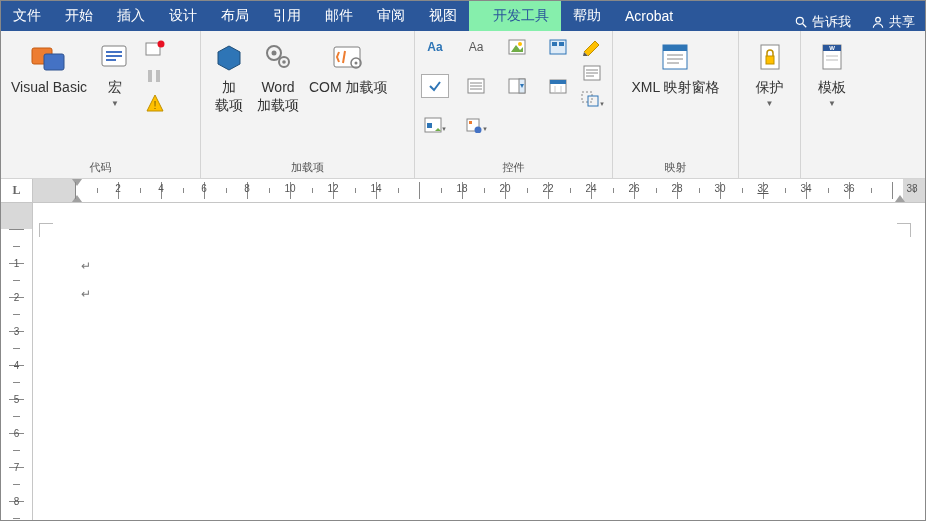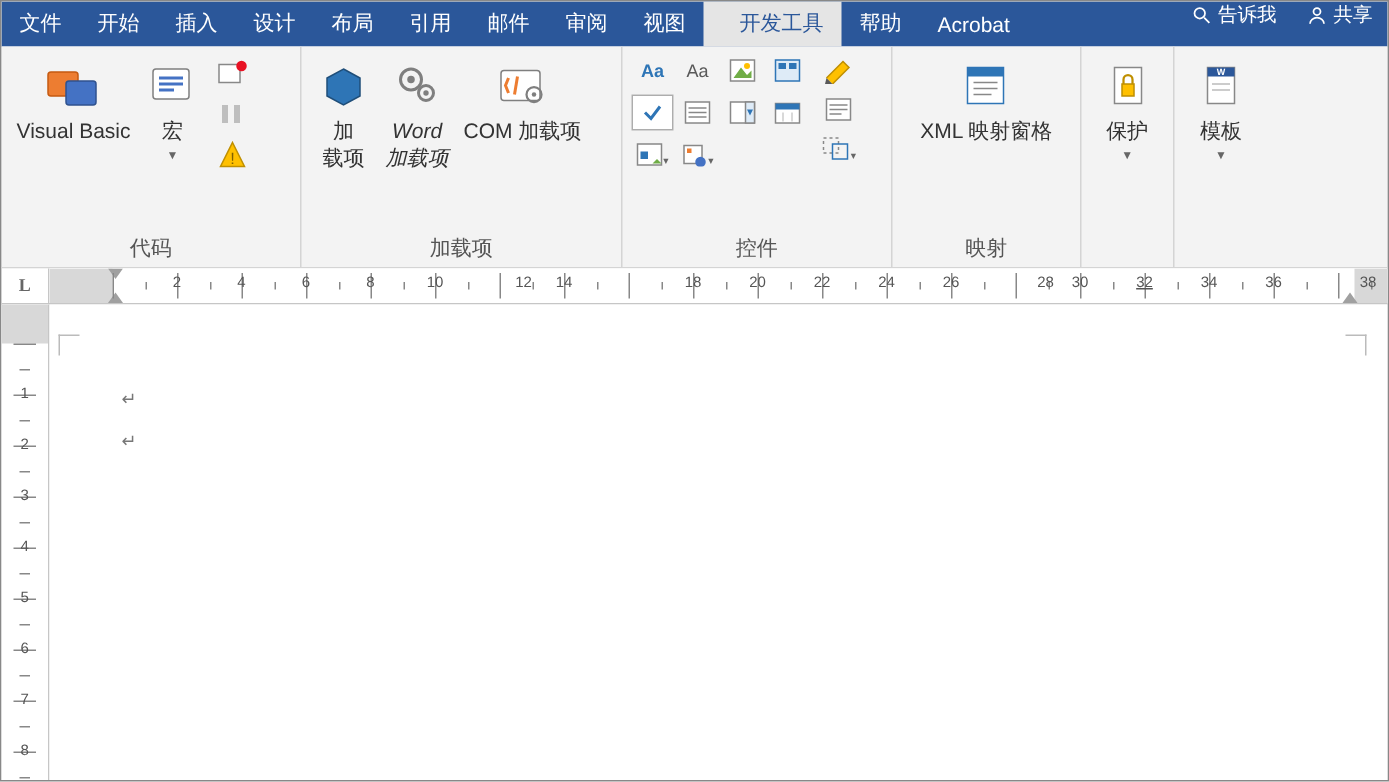--- a/index.html
+++ b/index.html
@@ -1,34 +1,34 @@
 <!DOCTYPE html>
 <html><head>
 <meta charset="utf-8">
 <style>
 * { margin: 0; padding: 0; box-sizing: border-box; }
 body { font-family: "Microsoft YaHei", "Segoe UI", sans-serif; font-size: 12px; background: #fff; overflow: hidden; width: 926px; height: 521px; border: 1px solid #888; }
 
 .tabs-bar { background: #2b579a; height: 30px; display: flex; align-items: stretch; color: #fff; }
 .tab { padding: 0 12px; display: flex; align-items: center; cursor: pointer; font-size: 14px; white-space: nowrap; }
-.tab.active { background: #e5e5e5; color: #2b579a; padding-left: 24px; }
-.tabs-right { margin-left: auto; display: flex; align-items: flex-start; }
+.tab.active { background: #86efac; color: #2b579a; padding-left: 24px; }
+.tabs-right { margin-left: auto; display: flex; align-items: flex-end; }
 .tell-me, .share { display: flex; align-items: center; gap: 4px; padding: 0 10px; font-size: 13px; }
 .ico { display: inline-block; vertical-align: middle; }
 
 .ribbon { background: #f3f3f3; border-bottom: 1px solid #d4d4d4; height: 148px; display: flex; }
 .group { display: flex; flex-direction: column; border-right: 1px solid #d4d4d4; }
 .group-body { flex: 1; display: flex; align-items: flex-start; padding: 4px 6px 0 6px; gap: 2px; }
-.group-title { text-align: center; font-size: 14px; color: #555; padding-bottom: 3px; }
+.group-title { text-align: center; font-size: 11px; color: #555; padding-bottom: 3px; }
 
 .big-btn { display: flex; flex-direction: column; align-items: center; justify-content: flex-start; width: auto; min-width: 44px; padding: 2px 4px; cursor: pointer; text-align: center; line-height: 1.25; font-size: 14px; color: #333; }
 .big-btn .icon-slot { height: 40px; display: flex; align-items: center; justify-content: center; margin-bottom: 2px; }
 .big-btn .drop { font-size: 8px; color: #666; margin-top: 2px; }
 
-.small-grid { display: grid; grid-template-columns: repeat(4, 28px); grid-auto-rows: 26px; gap: 2px; }
+.small-grid { display: grid; grid-template-columns: repeat(4, 28px); grid-auto-rows: 26px; gap: 13px; }
 .small-col { display: flex; flex-direction: column; gap: 2px; margin-left: 4px; }
 .sm { width: 28px; height: 24px; display: flex; align-items: center; justify-content: center; cursor: pointer; border: 1px solid transparent; }
 .sm.boxed { border: 1px solid #adadad; background: #fff; }
 
 .macro-col { display: flex; flex-direction: column; gap: 3px; padding-top: 2px; margin-left: 2px; }
 
 .ruler-h { height: 24px; background: #fff; border-bottom: 1px solid #c6c6c6; position: relative; display: flex; }
 .ruler-corner { width: 32px; height: 100%; border-right: 1px solid #c6c6c6; display:flex; align-items:center; justify-content:center; color:#666; font-weight:bold; font-family: serif;}
 .ruler-track { flex:1; position: relative; overflow: hidden; background:#fff; }
 .ruler-track .shade-left { position:absolute; left:0; top:0; bottom:0; width:42px; background:#d8d8d8; }
@@ -148,21 +148,21 @@
       </div>
       <div class="big-btn">
         <div class="icon-slot">
             <svg width="30" height="30">
               <circle cx="11" cy="11" r="7" fill="none" stroke="#7f7f7f" stroke-width="2"></circle>
               <circle cx="11" cy="11" r="2.5" fill="#7f7f7f"></circle>
               <circle cx="21" cy="20" r="5" fill="none" stroke="#7f7f7f" stroke-width="2"></circle>
               <circle cx="21" cy="20" r="1.8" fill="#7f7f7f"></circle>
             </svg>
           </div>
-        <span style="white-space:pre;font-style:italic;">Word
+        <span style="white-space:pre;">Word
 加载项</span>
       </div>
       <div class="big-btn">
         <div class="icon-slot">
             <svg width="34" height="30">
               <rect x="3" y="5" width="26" height="20" rx="2" fill="#fff" stroke="#7f7f7f"></rect>
               <polyline points="8,10 6,15 8,20" fill="none" stroke="#ed7d31" stroke-width="2"></polyline>
               <polyline points="14,9 12,21" fill="none" stroke="#ed7d31" stroke-width="2"></polyline>
               <circle cx="25" cy="21" r="5" fill="none" stroke="#7f7f7f" stroke-width="1.5"></circle>
               <circle cx="25" cy="21" r="1.5" fill="#7f7f7f"></circle>
@@ -377,29 +377,29 @@
       <div class="tick" style="left: 794.5px; top: 9px; bottom: 9px;"></div>
       <div class="tick major" style="left: 816px;"></div>
       <div class="tick" style="left: 837.5px; top: 9px; bottom: 9px;"></div>
       <div class="tick major" style="left: 859px;"></div>
       <div class="tick" style="left: 880.5px; top: 9px; bottom: 9px;"></div>
       <div class="tick-lbl" style="left: 85px;">2</div>
       <div class="tick-lbl" style="left: 128px;">4</div>
       <div class="tick-lbl" style="left: 171px;">6</div>
       <div class="tick-lbl" style="left: 214px;">8</div>
       <div class="tick-lbl" style="left: 257px;">10</div>
-      <div class="tick-lbl" style="left: 300px; margin-left: 16px;">12</div>
+      <div class="tick-lbl" style="left: 300px;">12</div>
       <div class="tick-lbl" style="left: 343px;">14</div>
       <div class="tick-lbl" style="left: 386px; margin-top: 26px;">16</div>
       <div class="tick-lbl" style="left: 429px;">18</div>
       <div class="tick-lbl" style="left: 472px;">20</div>
       <div class="tick-lbl" style="left: 515px;">22</div>
       <div class="tick-lbl" style="left: 558px;">24</div>
       <div class="tick-lbl" style="left: 601px;">26</div>
-      <div class="tick-lbl" style="left: 644px; margin-left: 20px;">28</div>
+      <div class="tick-lbl" style="left: 644px;">28</div>
       <div class="tick-lbl" style="left: 687px;">30</div>
       <div class="tick-lbl" style="left: 730px; text-decoration: underline;">32</div>
       <div class="tick-lbl" style="left: 773px;">34</div>
       <div class="tick-lbl" style="left: 816px;">36</div>
       <div class="tick-lbl" style="left: 859px; margin-left: 20px;">38</div>
     </div>
 </div>
 
 <div class="doc-area">
   <div class="ruler-v" id="vruler">

